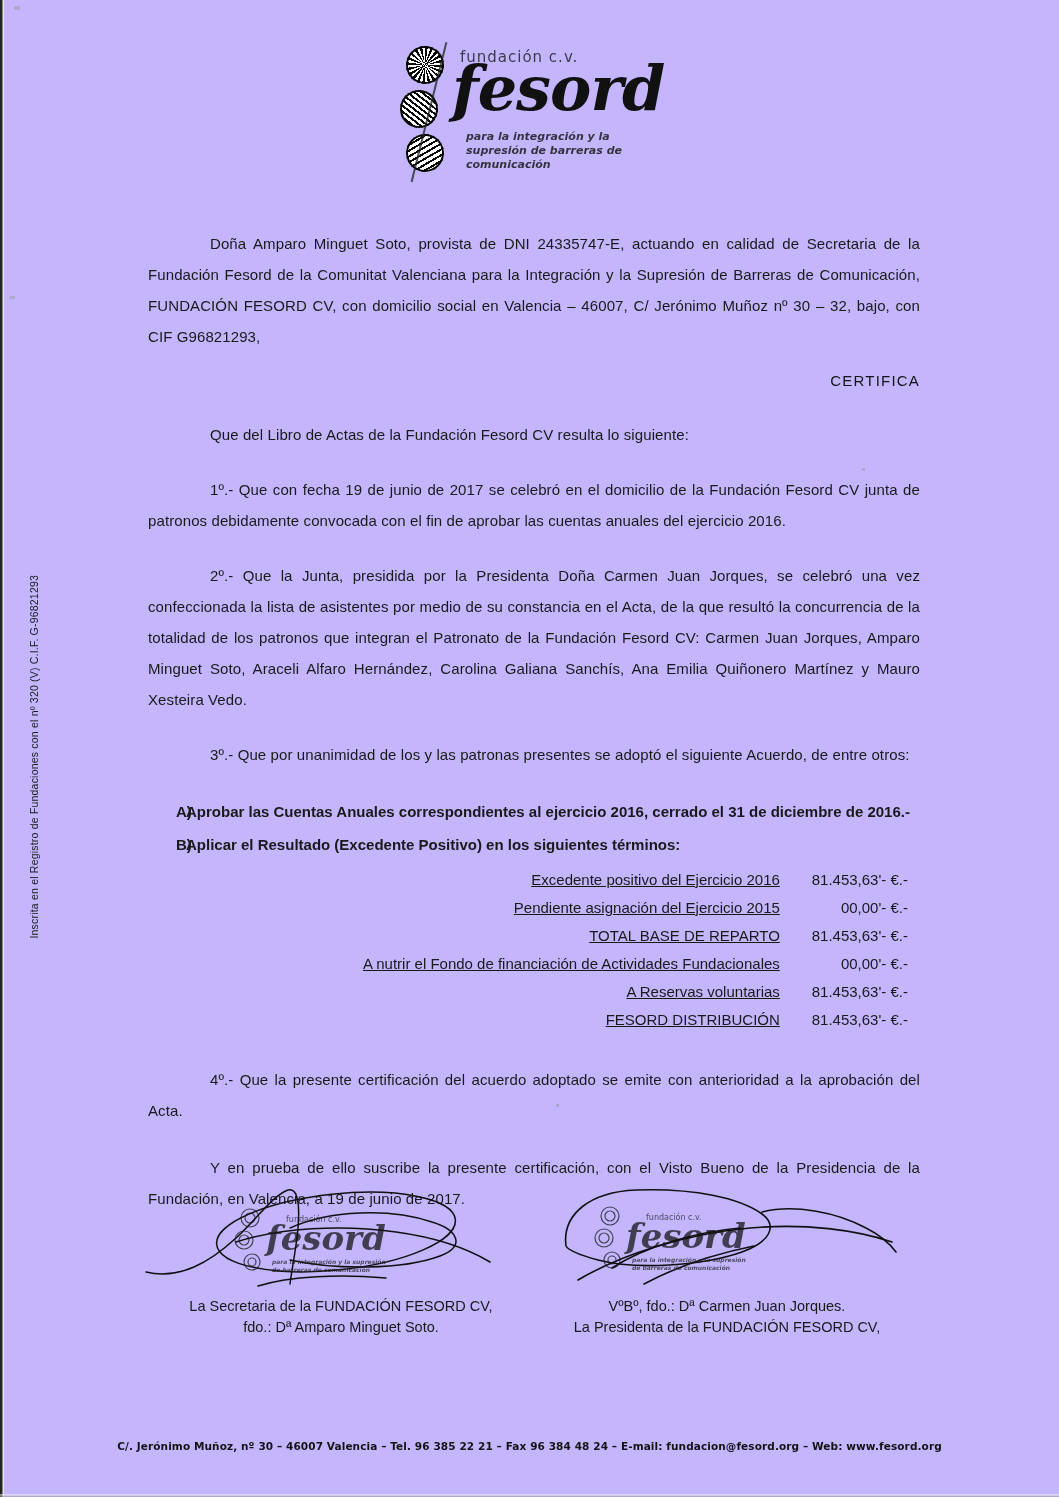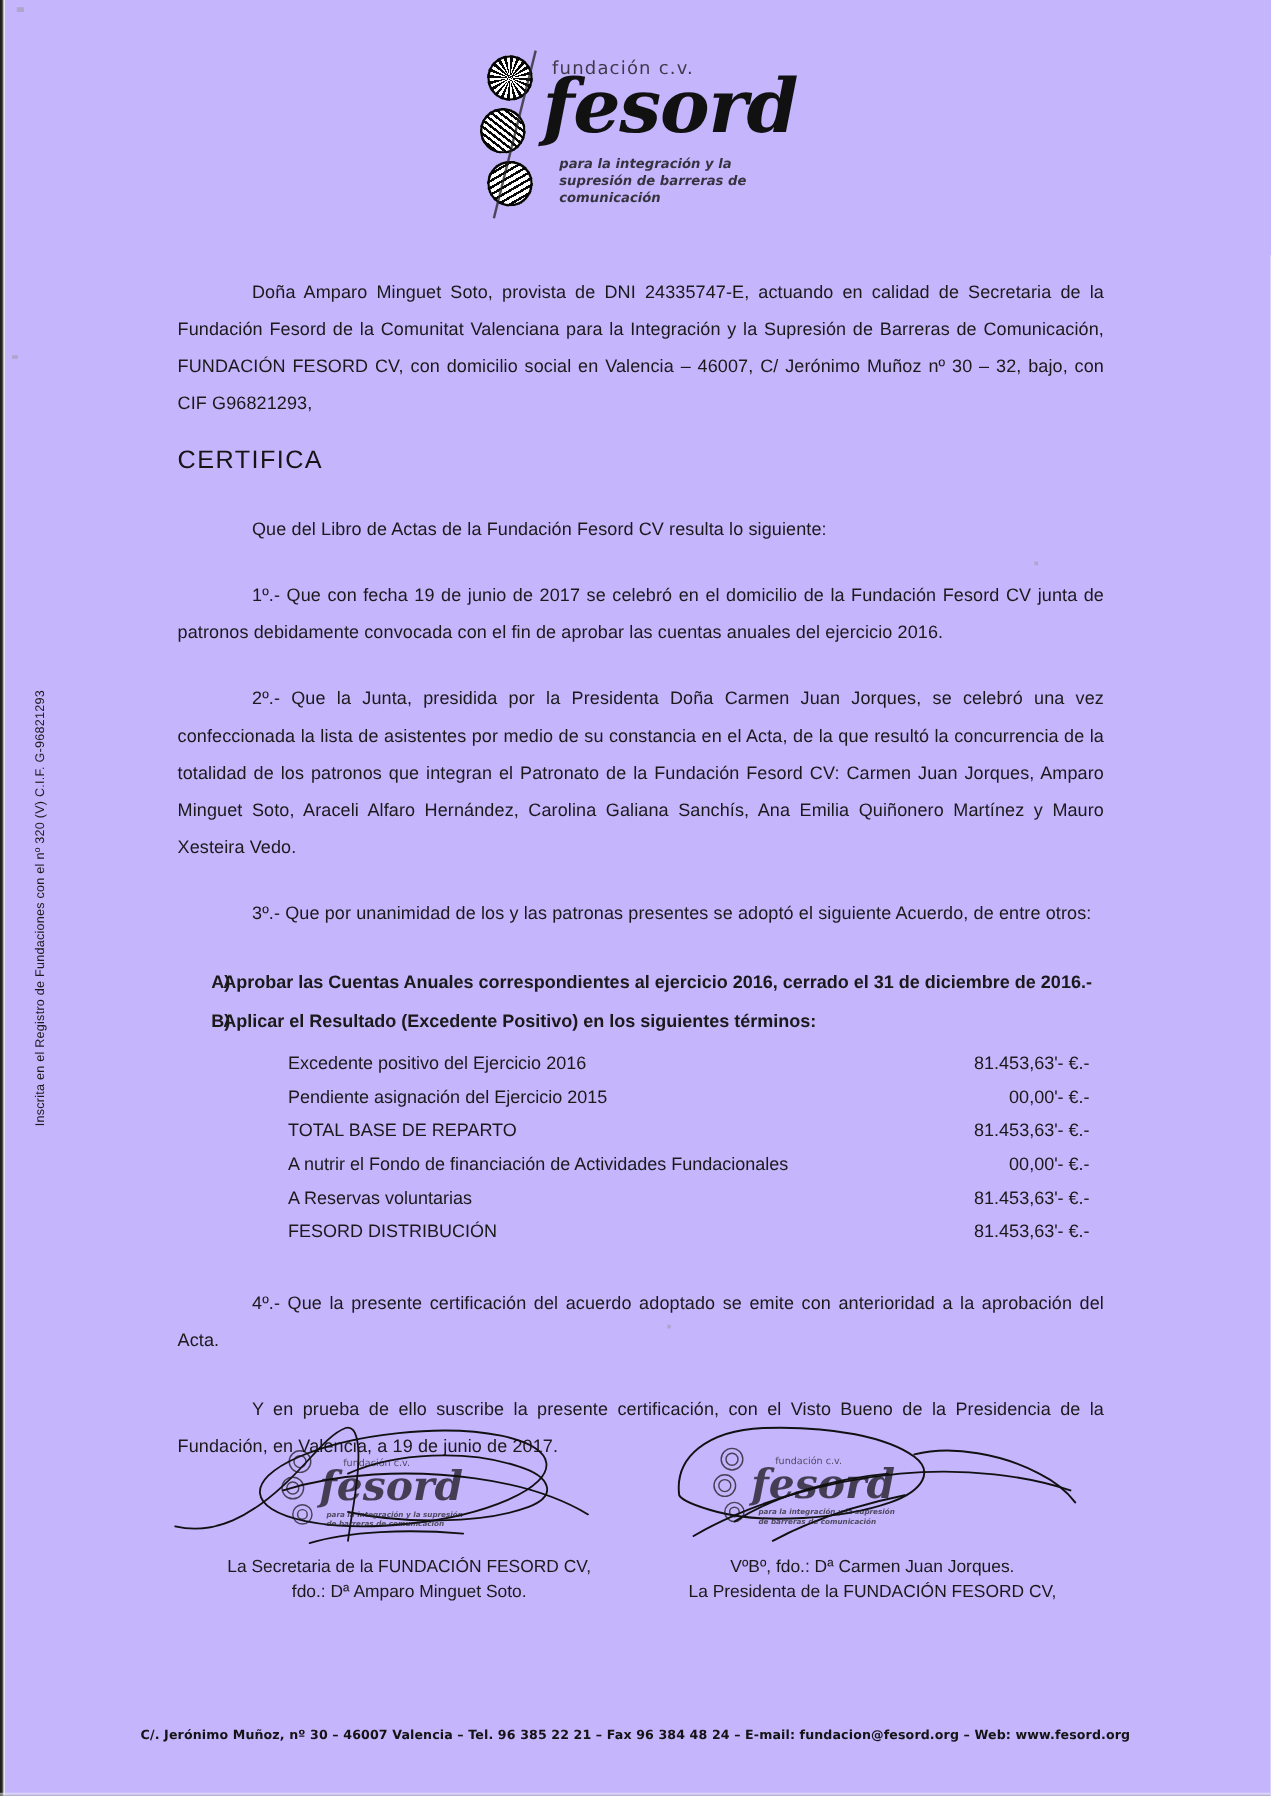--- a/index.html
+++ b/index.html
@@ -130,22 +130,22 @@
     margin: 0 0 20px 0;
     font-size: 15px;
     line-height: 31px;
     text-align: justify;
     text-indent: 62px;
     color: #1a1a1a;
     letter-spacing: .1px;
   }
   .certifica {
     margin: 14px 0 30px 0;
-    text-align: left;
-    font-size: 21px;
+    text-align: right;
+    font-size: 15px;
     letter-spacing: 1.2px;
     color: #151515;
   }
 
   
   .letter-list {
     margin: 26px 0 0 0;
     padding: 0;
     list-style: none;
   }
@@ -175,21 +175,21 @@
     width: 680px;
     border-collapse: collapse;
   }
   .amount-table td {
     font-size: 15px;
     line-height: 28px;
     padding: 0;
     color: #1a1a1a;
     vertical-align: top;
   }
-  .amount-table td.label { text-align: left; }
+  .amount-table td.label { text-align: right; text-decoration: underline; }
   .amount-table td.value { text-align: right; white-space: nowrap; padding-right: 12px; }
 
   
   .sign-area {
     position: absolute;
     left: 148px;
     top: 1228px;
     width: 772px;
     height: 130px;
   }

